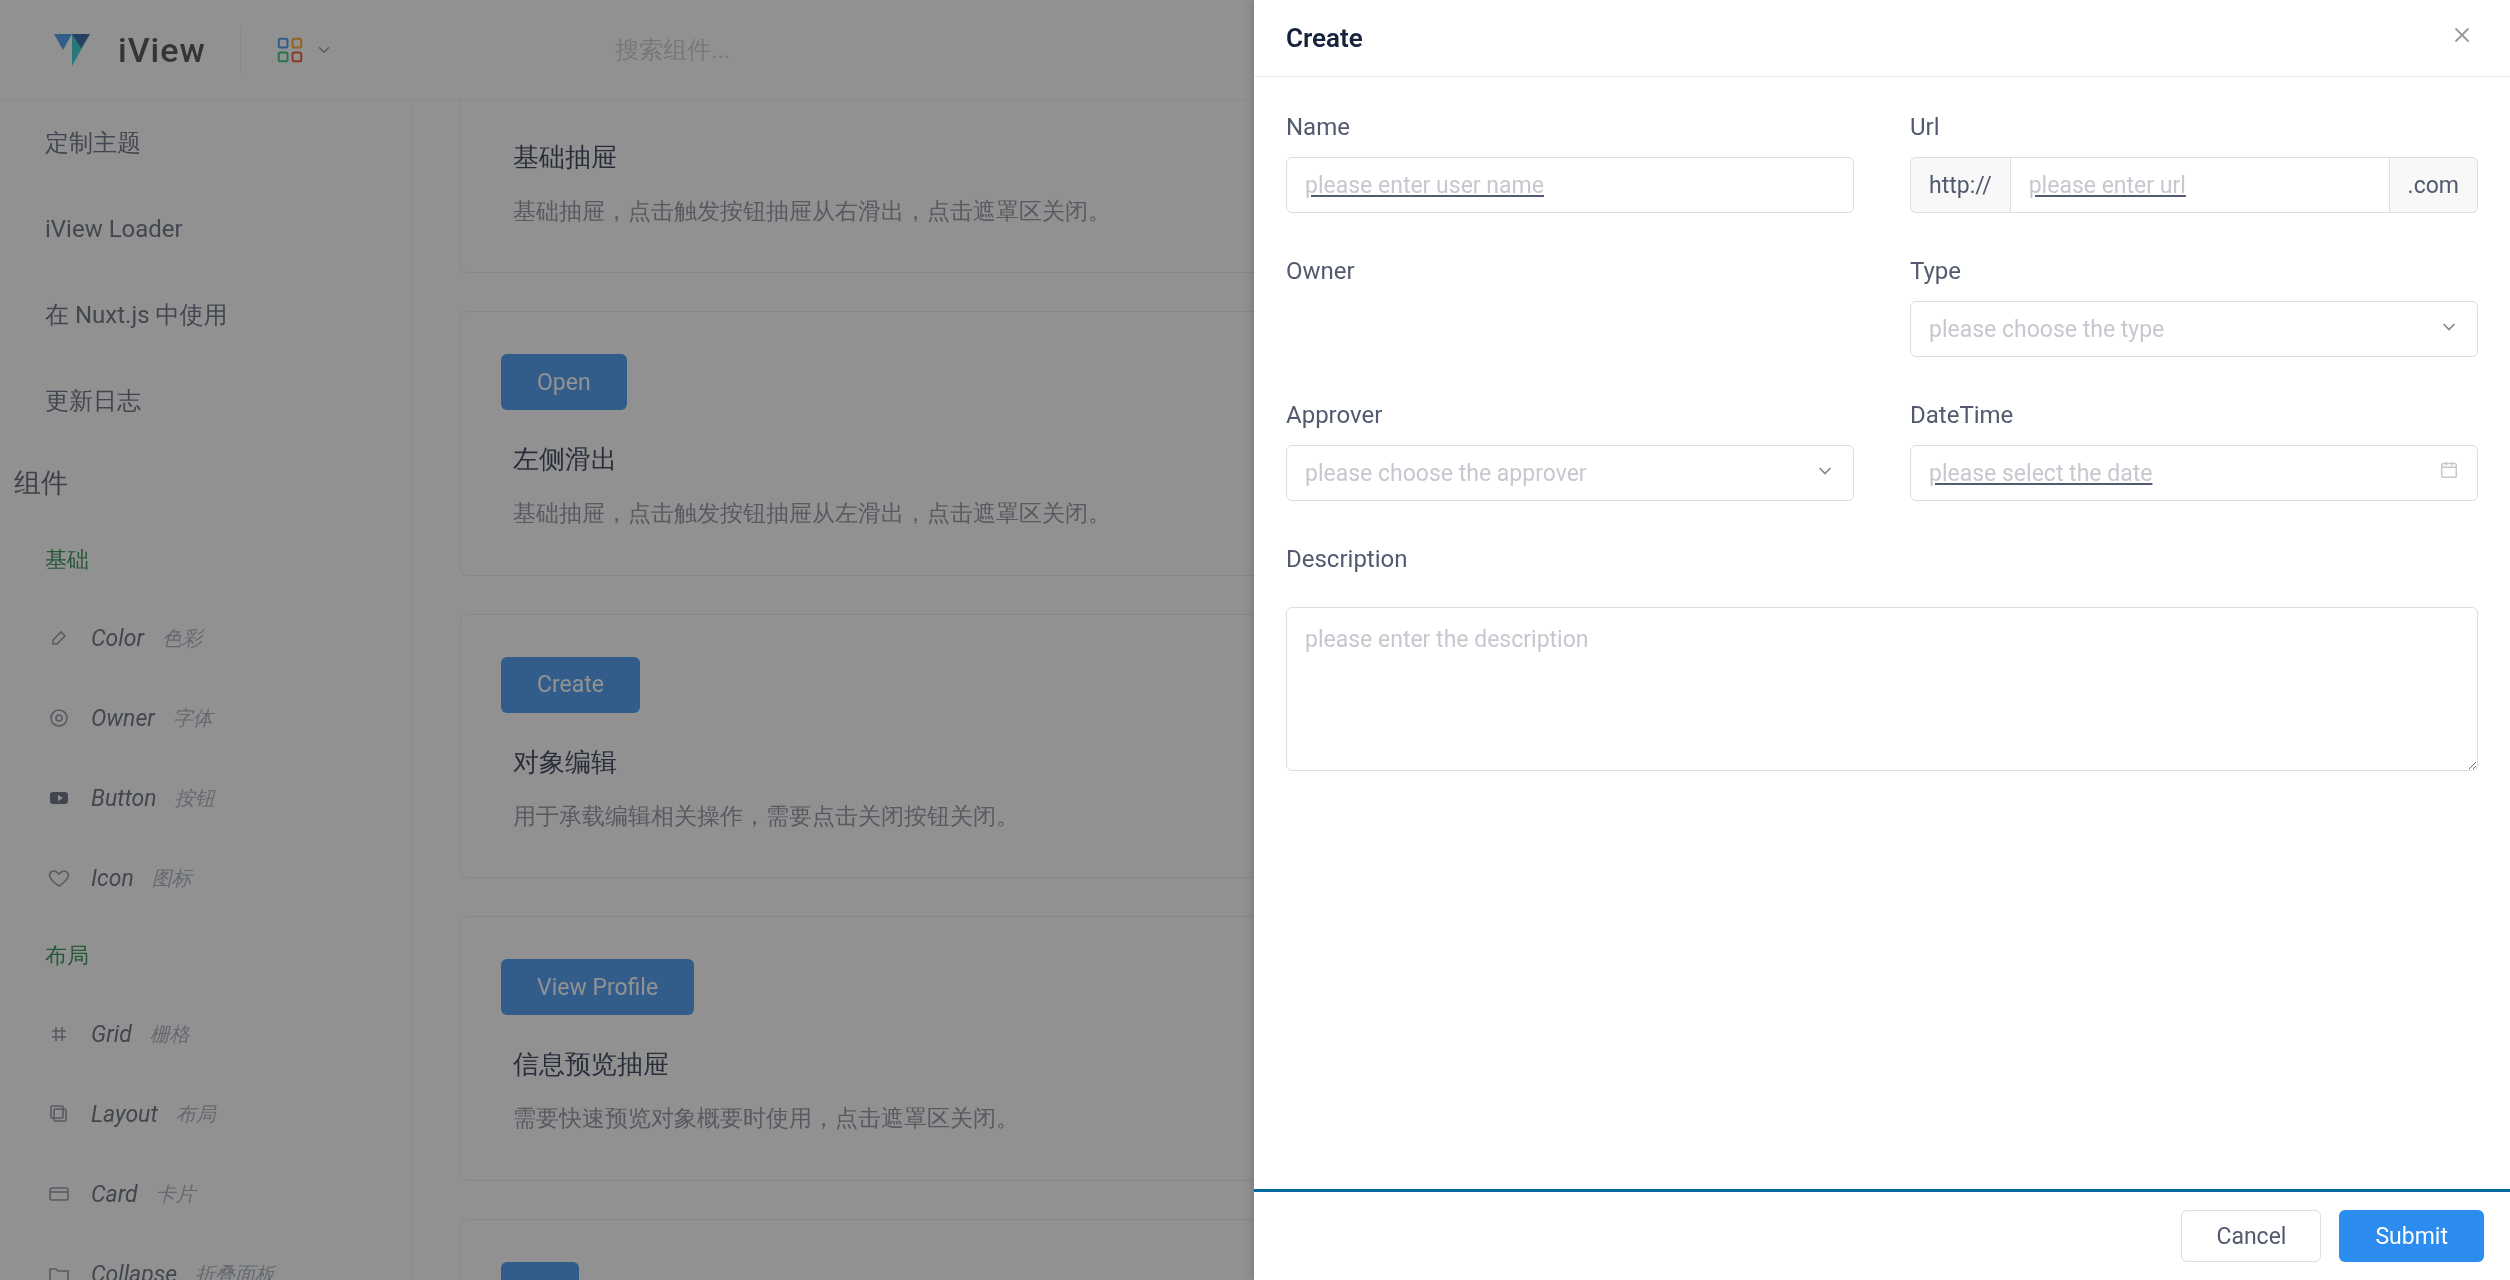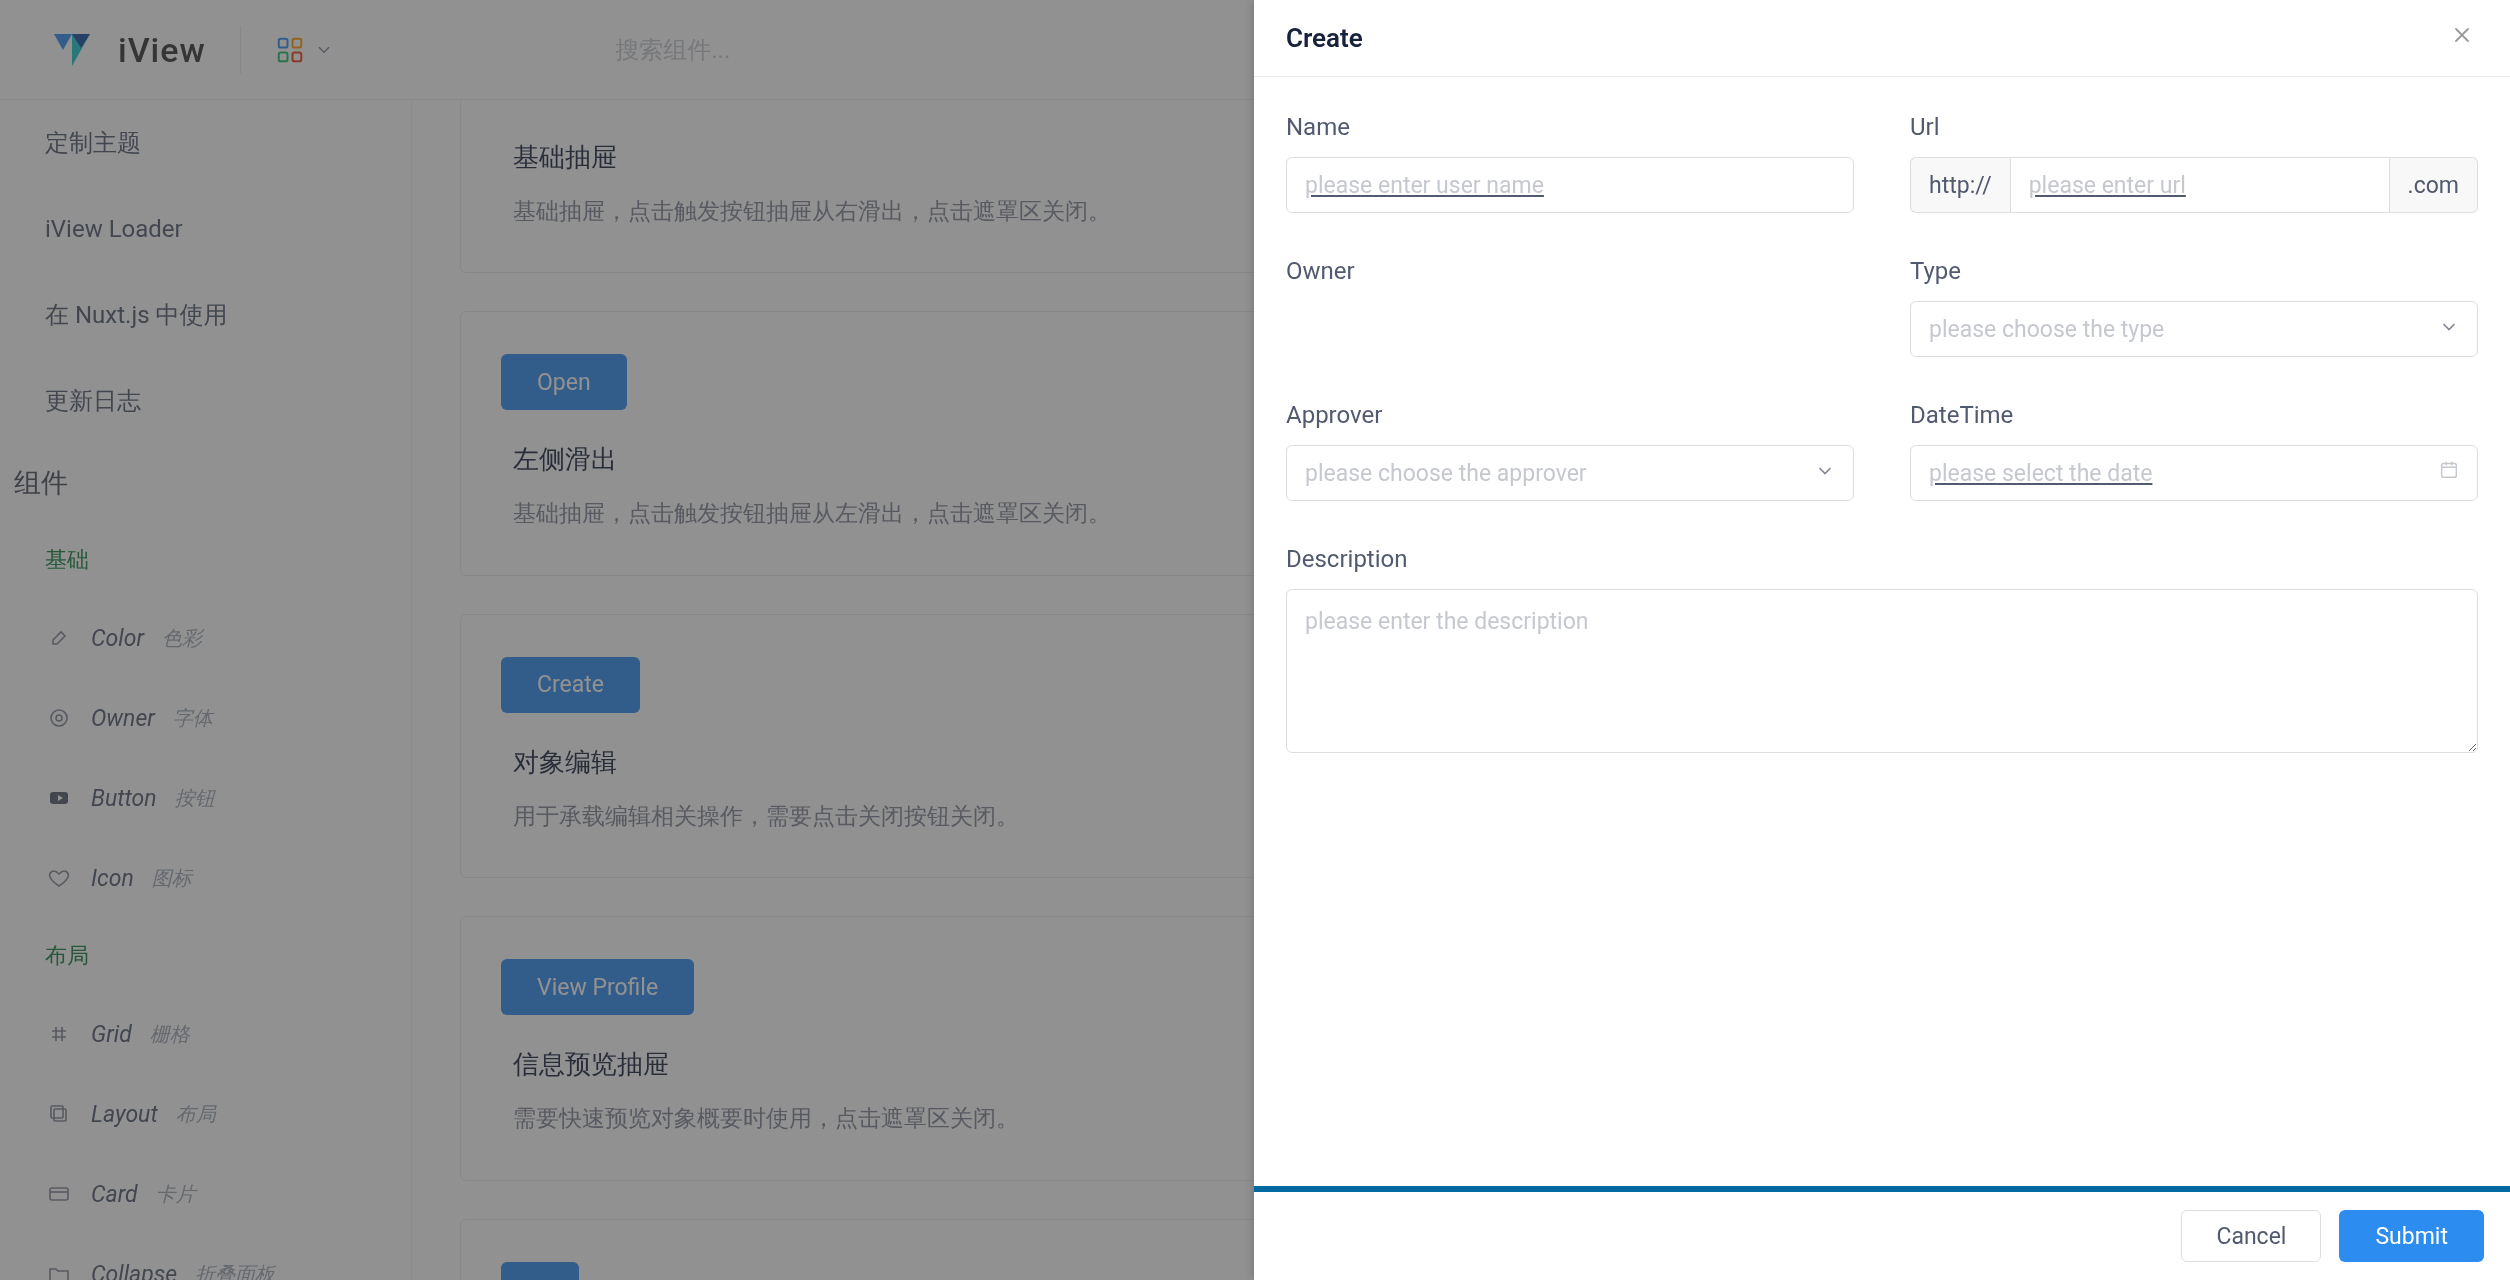--- a/index.html
+++ b/index.html
@@ -42,25 +42,25 @@
 
     
     .mask { position:absolute; inset:0; background:rgba(55,55,55,.55); }
 
     
     .drawer { position:absolute; top:0; bottom:0; right:0; width:1256px; background:#fff; box-shadow:-2px 0 8px rgba(0,0,0,.15); display:flex; flex-direction:column; }
     .drawer-head { display:flex; align-items:center; justify-content:space-between; padding:22px 32px; border-bottom:1px solid #e8eaec; }
     .drawer-title { font-size:26px; color:#17233d; font-weight:600; }
     .drawer-close { width:32px; height:32px; cursor:pointer; display:flex; align-items:center; justify-content:center; color:#999; }
     .drawer-body { flex:1; padding:36px 32px 0; overflow:auto; }
-    .drawer-footer { padding:18px 26px; border-top:6px solid #0369a1; display:flex; justify-content:flex-end; gap:18px; }
+    .drawer-footer { padding:18px 26px; border-top:3px solid #0369a1; display:flex; justify-content:flex-end; gap:18px; }
 
     .form-row { display:flex; gap:56px; }
     .form-col { flex:1; display:flex; flex-direction:column; }
-    .form-col.full { flex-basis:100%; }
+    .form-col.full { flex-basis:100%;gap:18px; }
     .lbl { font-size:24px; color:#515a6e; margin-bottom:16px; }
     .ivu-input, .ivu-select, .ivu-textarea { width:100%; border:1px solid #dcdee2; border-radius:6px; font-size:23px; color:#515a6e; background:#fff; }
     .ivu-input  { height:56px; padding:0 18px;text-decoration:underline; }
     .ivu-input::placeholder, .ivu-textarea::placeholder, .select-ph { color:#c5c8ce; }
     .input-with-addon { display:flex; }
     .addon { height:56px; display:flex; align-items:center; padding:0 18px; border:1px solid #dcdee2; background:#f8f8f9; color:#515a6e; font-size:23px; }
     .addon.pre { border-right:none; border-radius:6px 0 0 6px; }
     .addon.suf { border-left:none; border-radius:0 6px 6px 0; }
     .input-with-addon .ivu-input { border-radius:0; }
     .ivu-select { height:56px; padding:0 18px; display:flex; align-items:center; justify-content:space-between; cursor:pointer; }

